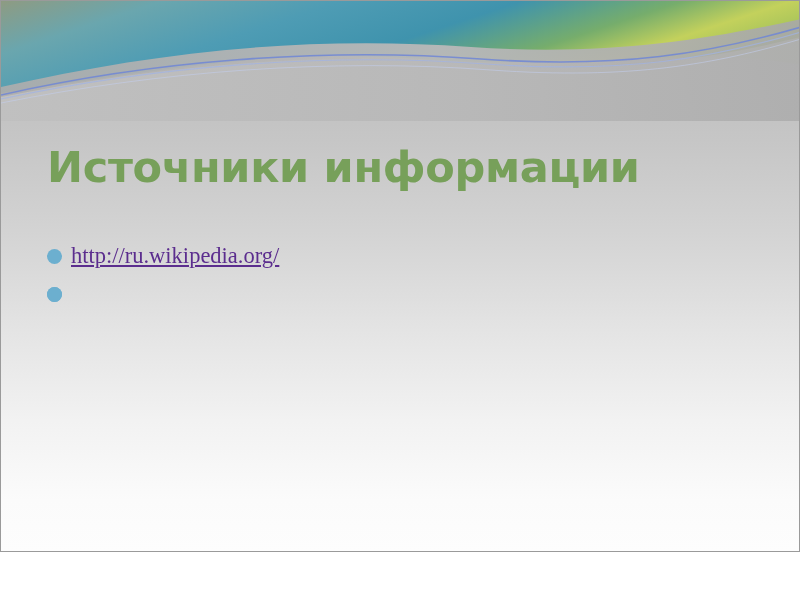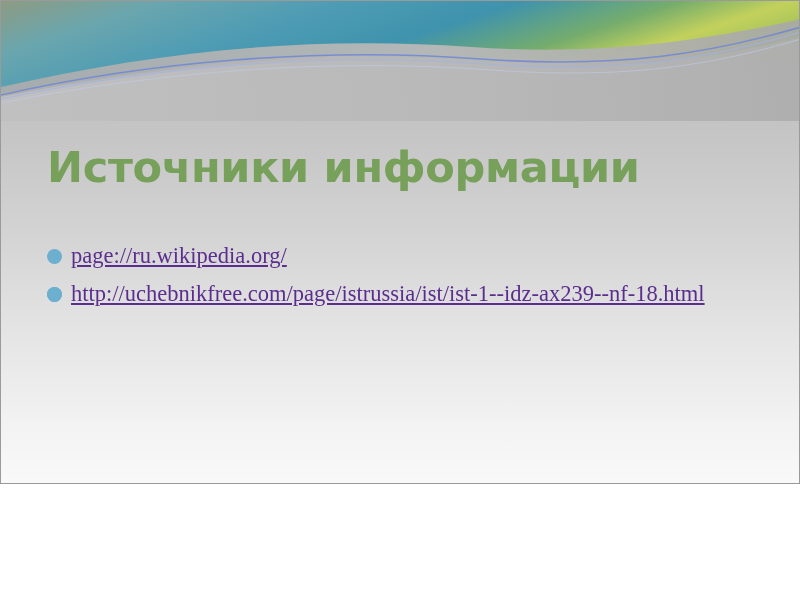--- a/index.html
+++ b/index.html
@@ -9,21 +9,21 @@
   body {
     width: 800px;
     height: 600px;
     overflow: hidden;
     font-family: "Liberation Sans", sans-serif;
   }
 
   #slide {
     position: relative;
     width: 800px;
-    height: 484px;
+    height: 552px;
     box-sizing: border-box;
     border: 1px solid #9a9a9a;
     overflow: hidden;
     background: linear-gradient(to bottom,
         #b4b4b4 0px,
         #bdbdbd 60px,
         #c6c6c6 140px,
         #d3d3d3 230px,
         #e4e4e4 330px,
         #f2f2f2 420px,
@@ -135,24 +135,23 @@
       <path d="M0,98 C155,65 325,51 485,63 C625,73 712,57 800,31" fill="none" stroke="#9fb2e6" stroke-width="1.2" opacity="0.7"></path>
       <path d="M0,102 C160,70 330,57 490,69 C630,79 715,63 800,38" fill="none" stroke="#c2cdee" stroke-width="1" opacity="0.55"></path>
     </svg>
   </div>
 
   <div id="title">Источники информации</div>
 
   <ul id="bullets">
     <li>
       <span class="dot"></span>
-      <span class="link">page://ru.wikipedia.org/</span>
+      <span class="link">http://ru.wikipedia.org/</span>
     </li>
     <li>
       <span class="dot"></span>
     </li>
     <li>
       <span class="dot"></span>
-      <span class="link">http://uchebnikfree.com/page/istrussia/ist/ist-1--idz-ax239--nf-18.html</span>
     </li>
   </ul>
 
 </div>
 
 </body></html>

